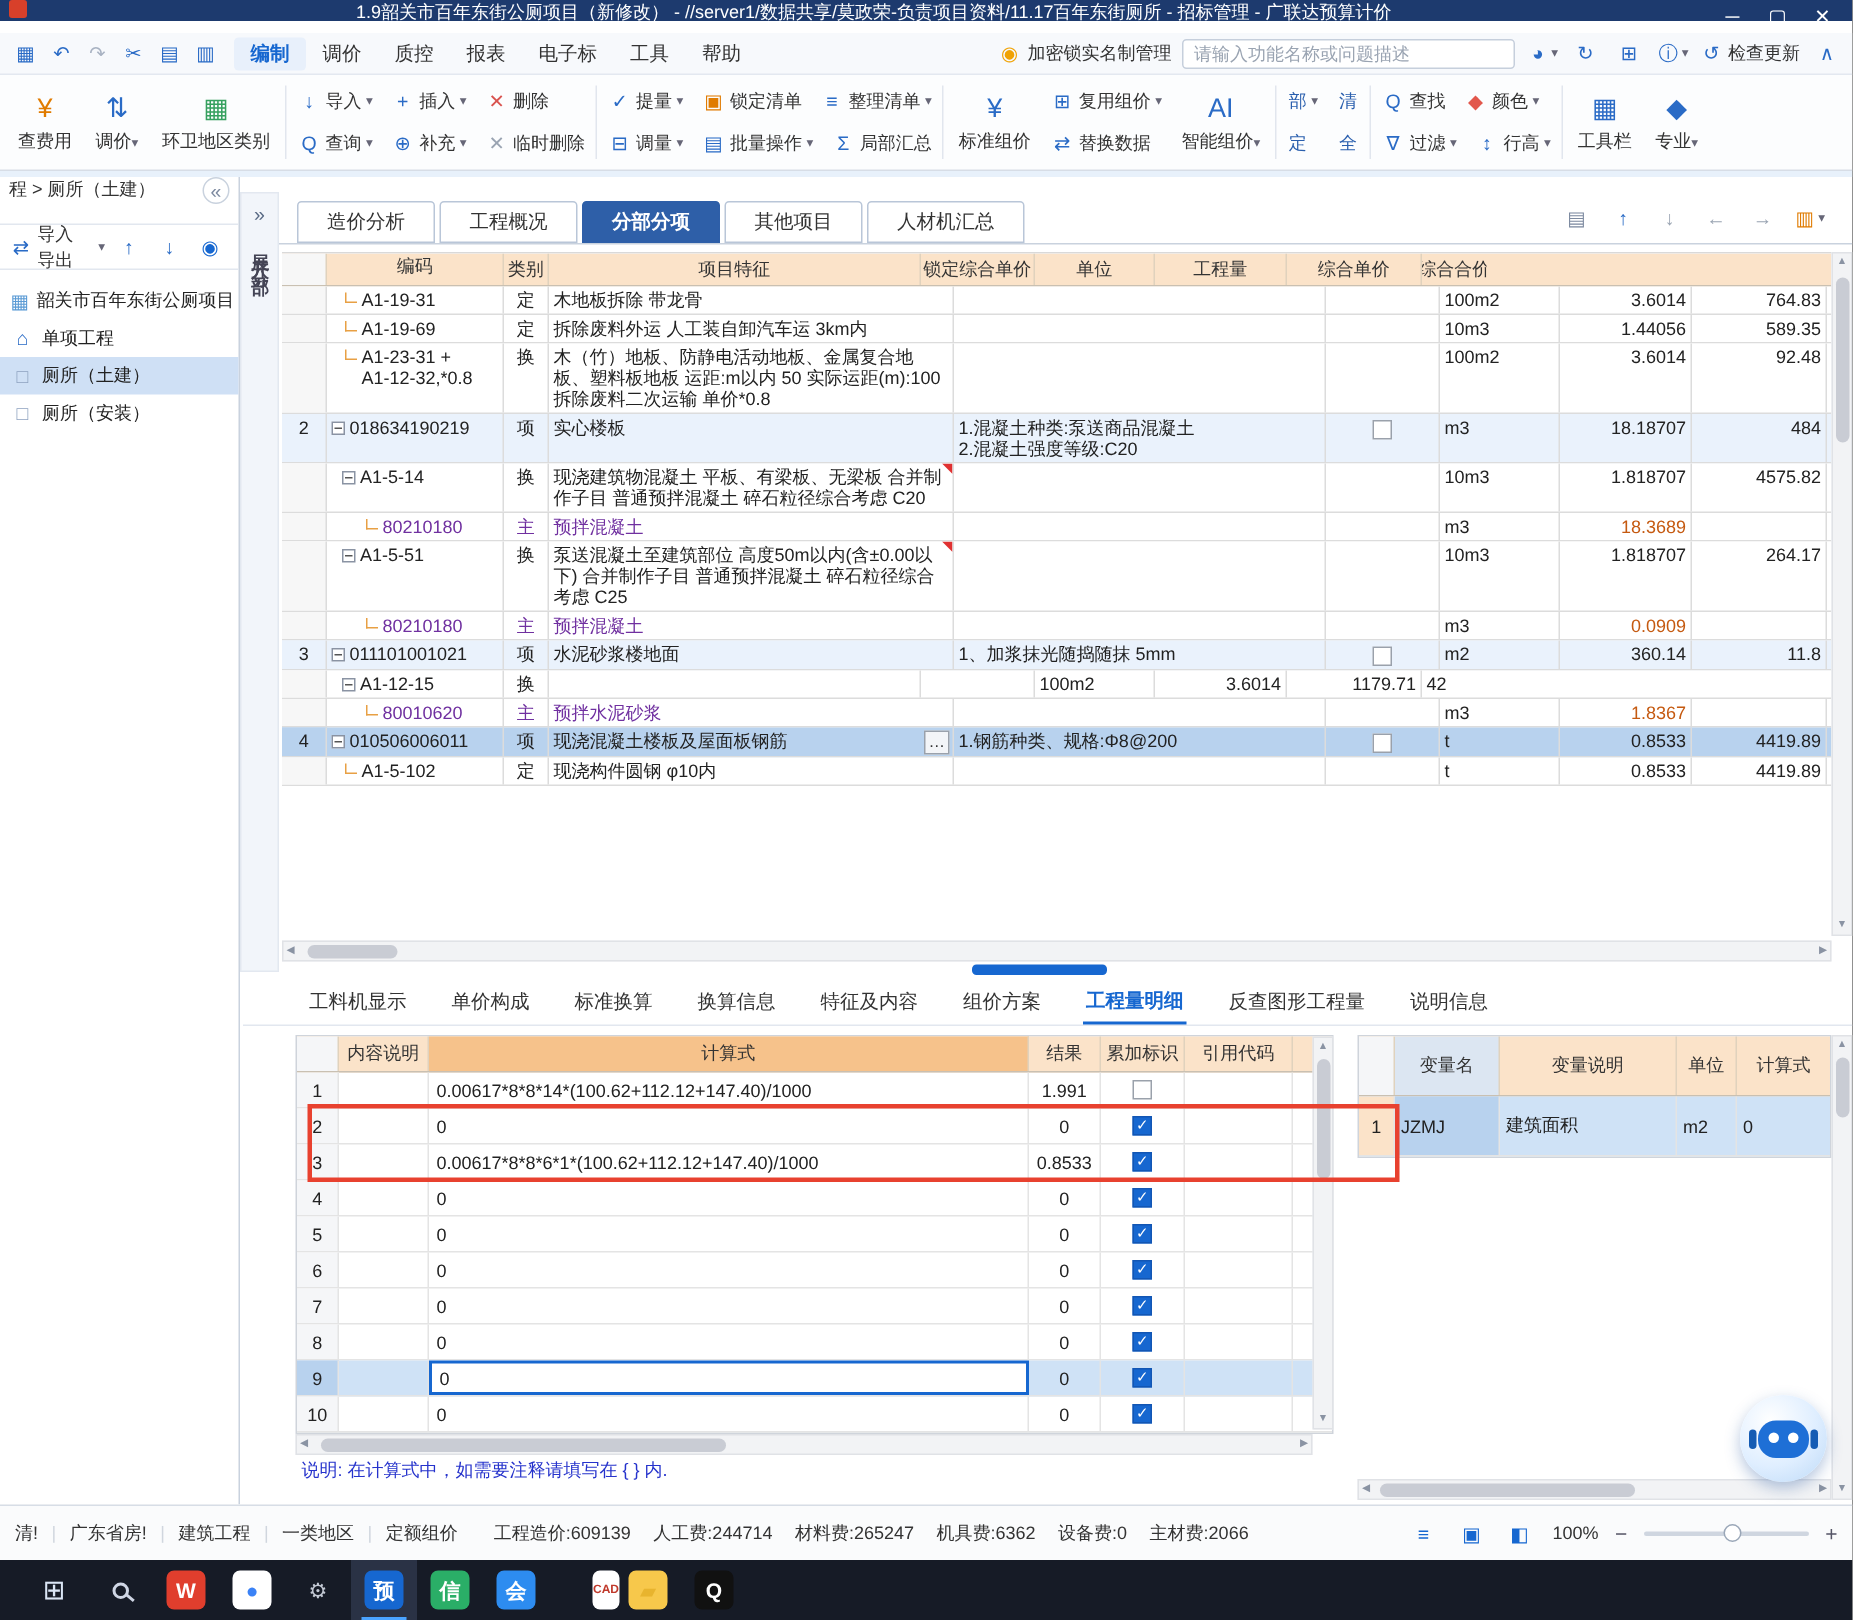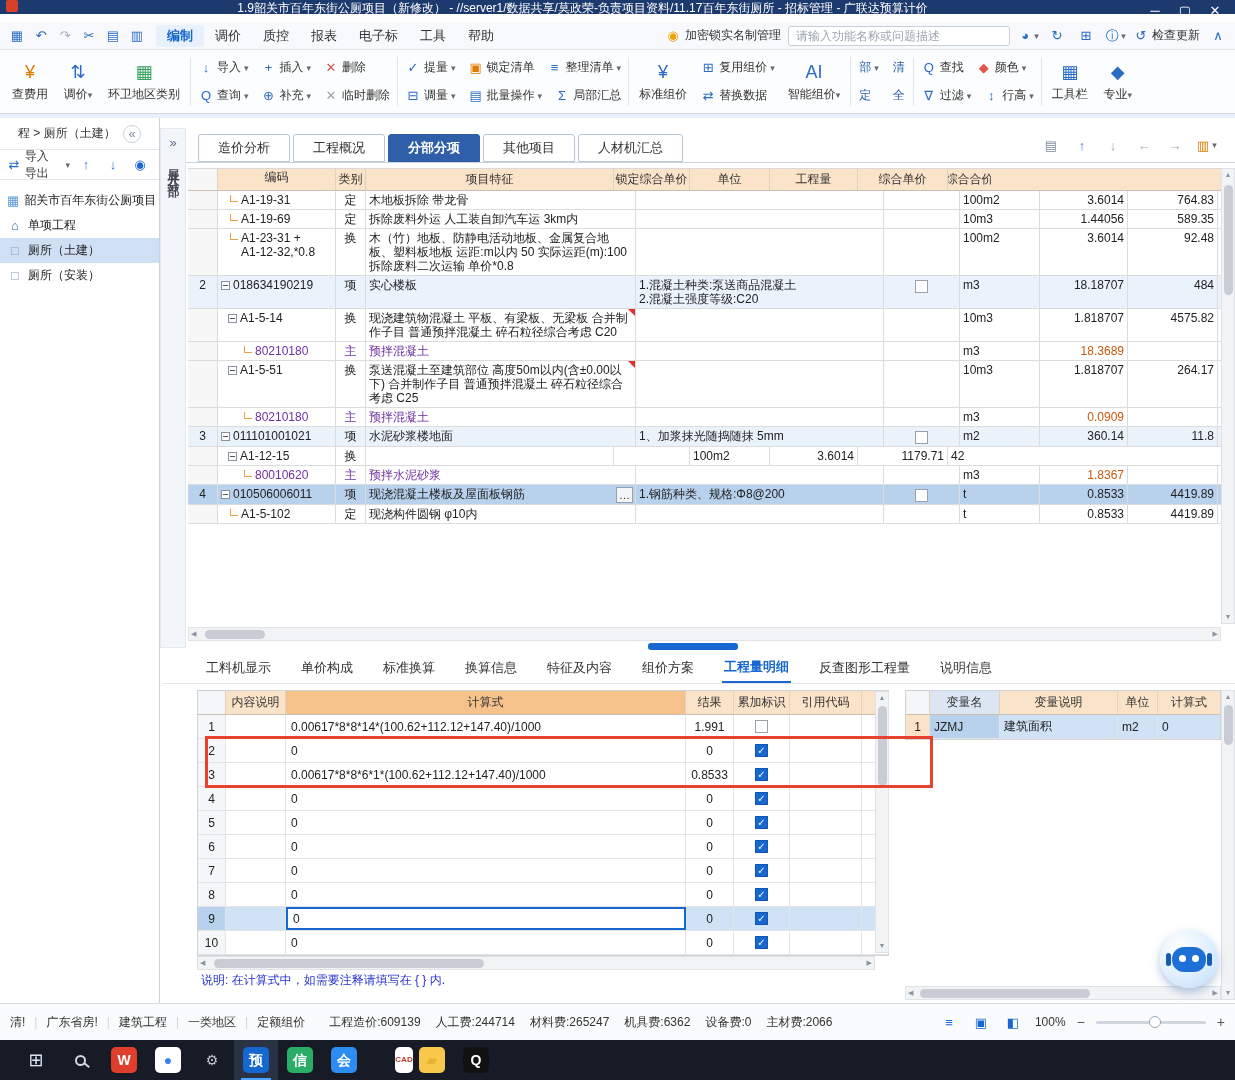--- a/index.html
+++ b/index.html
@@ -38,21 +38,21 @@
 .bigbtn{display:flex;flex-direction:column;align-items:center;justify-content:center;min-width:46px;height:56px;padding:2px 5px;border-radius:3px;gap:3px}
 .bigbtn .lbl{font-size:12px;color:#333;white-space:nowrap}
 .smallcol{display:flex;flex-direction:column;justify-content:center;gap:4px}
 .smallrow{display:flex;gap:2px;align-items:center}
 .sbtn{display:flex;align-items:center;gap:3px;height:24px;padding:0 5px;border-radius:3px;font-size:12px;color:#333;white-space:nowrap}
 .minigrid{display:grid;grid-template-columns:auto auto;gap:4px 2px;align-content:center}
 .minigrid .sbtn{padding:0 6px;color:#2a5fae}
 
 
 #sidebar{position:absolute;left:0;top:118px;width:160px;height:885px;background:#fff;border-right:1px solid #c9d2de}
-.sb-head{height:32px;display:flex;align-items:center;padding:0 18px;border-bottom:1px solid #e2e7ef;color:#333;white-space:nowrap;overflow:hidden}
+.sb-head{height:32px;display:flex;align-items:flex-start;padding:0 6px;border-bottom:1px solid #e2e7ef;color:#333;white-space:nowrap;overflow:hidden}
 .sb-collapse{margin-left:auto;width:18px;height:18px;flex:none;border:1px solid #c9d2de;border-radius:50%;display:flex;align-items:center;justify-content:center;font-size:10px;color:#7d8aa0}
 .sb-tools{height:30px;display:flex;align-items:center;gap:5px;padding:0 8px;border-bottom:1px solid #e2e7ef}
 .sb-tools .lbl{color:#333}
 .tree{padding-top:8px}
 .titem{height:25px;display:flex;align-items:center;gap:5px;padding:0 7px;font-size:12px;color:#222;white-space:nowrap;overflow:hidden}
 .titem.sel{background:#cfe0f5}
 
 
 #strip{position:absolute;left:160px;top:128px;width:26px;height:520px;background:#f2f5fa;border:1px solid #e3e8f0;display:flex;flex-direction:column;align-items:center;padding-top:5px;gap:10px}
 .striplabel{writing-mode:vertical-rl;text-orientation:upright;font-size:12px;color:#445;letter-spacing:5px;font-weight:bold}
@@ -127,21 +127,21 @@
 .k-chk{width:56px;justify-content:center}
 .k-ref{width:72px}
 .k-fill{flex:1;border-right:none}
 .krow.sel{background:#cfe2f6}
 .krow.sel .k-num{background:#b8d2ee}
 .krow.sel .k-form{border:2px solid #1667d0;background:#fff}
 #note{position:absolute;left:201px;top:972px;font-size:12px;color:#2633cc;white-space:nowrap}
 
 
 #vars{position:absolute;left:905px;top:690px;width:316px;background:#fff;border:1px solid #cfd4db;font-size:12px}
-.vhead,.vrow{display:flex;height:24px}
+.vhead,.vrow{display:flex;height:40px}
 .vhead{background:#fbe3c9;border-bottom:1px solid #c9c0b2}
 .vh{display:flex;align-items:center;justify-content:center;border-right:1px solid #e0d2bd;color:#333;flex:none;overflow:hidden;white-space:nowrap}
 .vh.v-name{background:#dce6f2}
 .vrow{border-bottom:1px solid #e4e4e4;background:#cfe2f6}
 .vc{display:flex;align-items:center;border-right:1px solid #e4e4e4;padding:0 4px;flex:none;overflow:hidden;white-space:nowrap}
 .v-num{width:24px;justify-content:center;background:#f5f6f8}
 .vrow .v-num{background:#fbe3c9}
 .v-name{width:70px}
 .vrow .v-name{background:#b8d2ee}
 .v-desc{width:118px}

